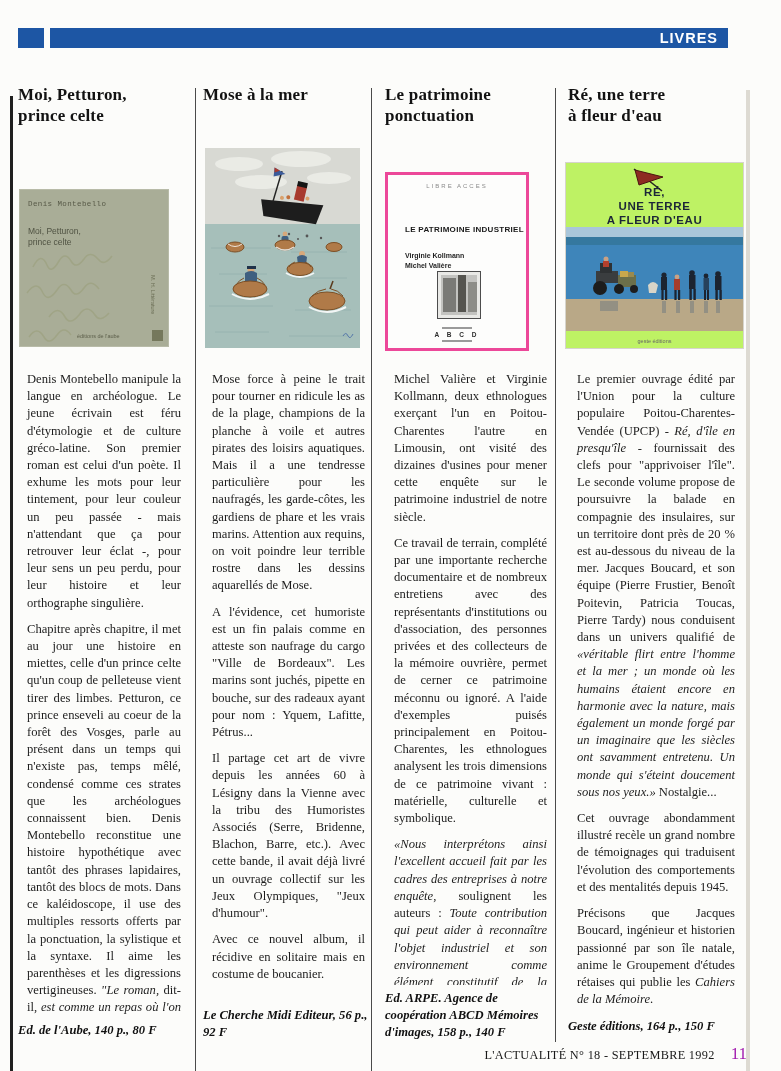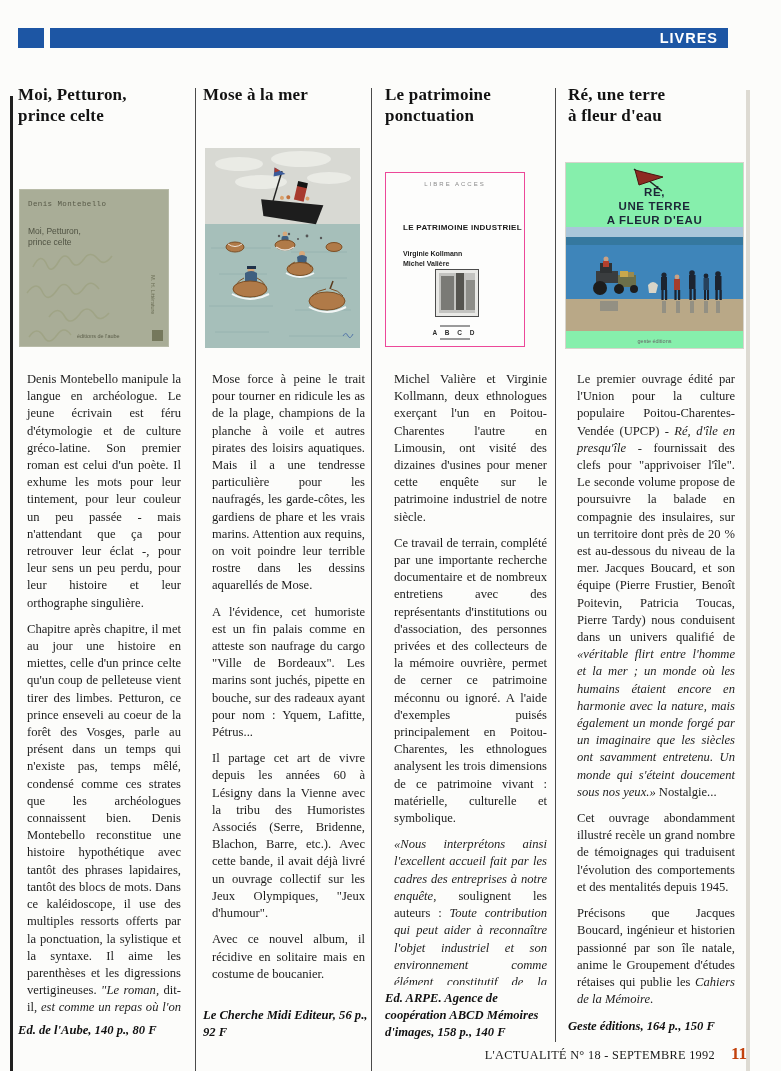--- a/index.html
+++ b/index.html
@@ -29,50 +29,50 @@
                   font-size:7.5px;color:#585a48;letter-spacing:.4px;}
   .cover1 .ct{position:absolute;left:9px;top:37px;font-family:"Liberation Sans",sans-serif;
               font-size:8.5px;line-height:11px;color:#4f5242;}
   .cover1 .pub{position:absolute;left:58px;bottom:8px;font-family:"Liberation Sans",sans-serif;
                font-size:5.5px;color:#5c5e4a;}
   .cover1 .spine{position:absolute;right:-26px;top:86px;font-family:"Liberation Sans",sans-serif;
                  font-size:5.5px;color:#6b6e55;transform:rotate(90deg);transform-origin:left top;}
   .cover1 .corner{position:absolute;right:6px;bottom:6px;width:11px;height:11px;background:#75785c;}
   .cover1 svg{position:absolute;left:0;top:0;}
   
-  .cover3{position:absolute;background:#fdfdfc;border:1px solid #ec4899;}
+  .cover3{position:absolute;background:#fdfdfc;border:3px solid #ec4899;}
   .cover3 .coll{position:absolute;left:0;right:0;top:8px;text-align:center;
                 font-family:"Liberation Sans",sans-serif;font-size:6px;letter-spacing:2px;color:#8a8a8a;}
   .cover3 .t{position:absolute;left:17px;top:50px;font-family:"Liberation Sans",sans-serif;
              font-weight:bold;font-size:8px;color:#1a1a1a;letter-spacing:.3px;}
   .cover3 .a{position:absolute;left:17px;top:76px;font-family:"Liberation Sans",sans-serif;
              font-weight:bold;font-size:7px;line-height:10px;color:#1f1f1f;}
   .cover3 .photo{position:absolute;left:49px;top:96px;width:42px;height:46px;background:#c3c3c0;
                  border:1px solid #4c4c4c;box-shadow:0 0 0 3px #e9e9e6 inset;}
   .cover3 .photo .b1{position:absolute;left:5px;top:6px;width:13px;height:34px;background:#7a7a76;}
   .cover3 .photo .b2{position:absolute;left:20px;top:3px;width:8px;height:37px;background:#55544f;}
   .cover3 .photo .b3{position:absolute;left:30px;top:10px;width:9px;height:30px;background:#8d8d88;}
   .cover3 .logo{position:absolute;left:0;right:0;top:150px;text-align:center;}
   .cover3 .logo .bar{display:block;width:30px;height:2px;background:#9a9a9a;margin:2px auto;}
   .cover3 .logo .abcd{font-family:"Liberation Sans",sans-serif;font-weight:bold;font-size:6.5px;
                       letter-spacing:3px;color:#2c2c2c;}
   
-  .cover4{position:absolute;background:#86efac;box-shadow:0 0 0 1px #d6d4cc;}
+  .cover4{position:absolute;background:#bef264;box-shadow:0 0 0 1px #d6d4cc;}
   .cover4 .t{position:absolute;left:0;right:0;top:22px;text-align:center;
              font-family:"Liberation Sans",sans-serif;font-weight:bold;font-size:11.5px;line-height:14px;
              color:#1c2638;letter-spacing:.6px;}
   .cover4 .pub{position:absolute;left:0;right:0;bottom:4px;text-align:center;
                font-family:"Liberation Sans",sans-serif;font-size:5.5px;color:#666;}
   .cover4 svg{position:absolute;left:0;}
   
   .illus{position:absolute;}
   
   .pfoot{position:absolute;right:34px;top:1044px;display:flex;align-items:baseline;}
   .pfoot .mag{font-size:12.3px;letter-spacing:.3px;color:#181818;}
-  .pfoot .num{font-weight:bold;font-size:17px;color:#c2410c;margin-left:16px;}
+  .pfoot .num{font-weight:normal;font-size:17px;color:#a21caf;margin-left:16px;}
 </style>
 </head>
 <body>
 
 <div class="page">
 
   <div class="hdr-square"></div>
   <div class="hdr-bar">
     <span>LIVRES</span>
   </div>

